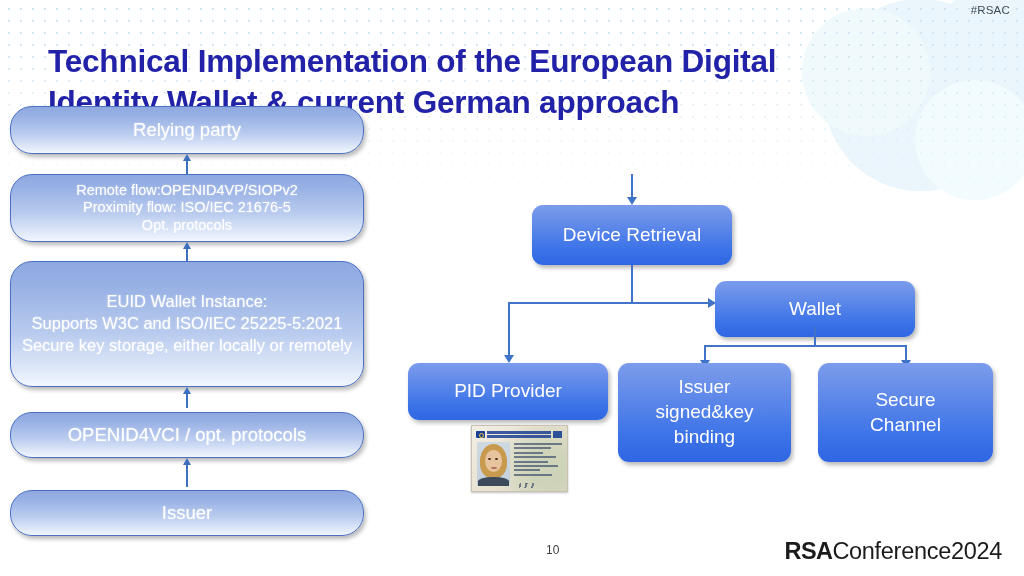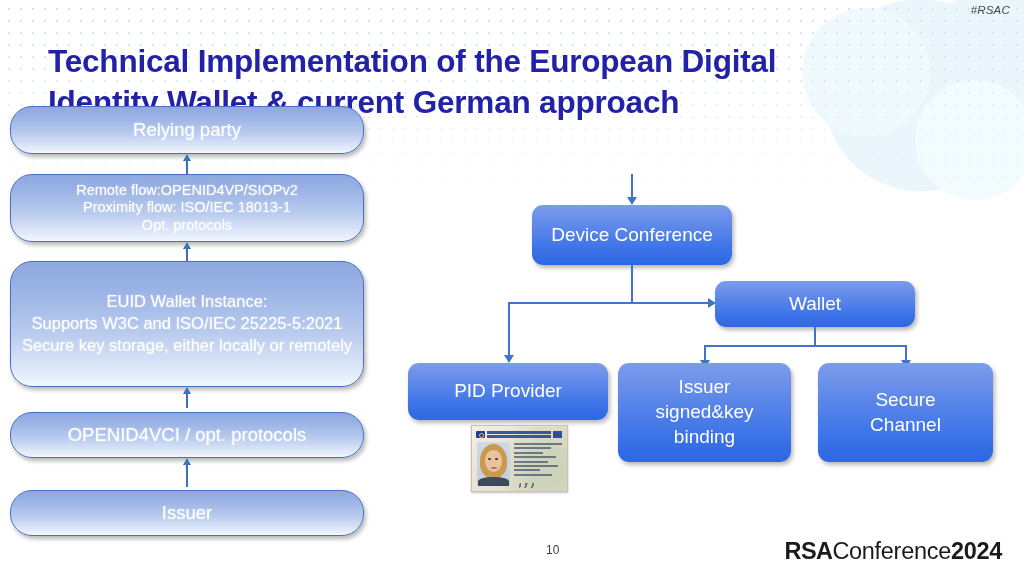--- a/index.html
+++ b/index.html
@@ -38,21 +38,20 @@
 
   
   .hashtag {
     position: absolute;
     top: 4px;
     right: 14px;
     font-size: 11.5px;
     color: #3f4a56;
     letter-spacing: .2px;
     font-family: "Liberation Sans", sans-serif;
-    font-style: italic;
   }
 
   
   .title {
     position: absolute;
     left: 48px;
     top: 20px;
     width: 830px;
     font-size: 31.5px;
     font-weight: bold;
@@ -269,21 +268,21 @@
     right: 22px;
     top: 538px;
     font-size: 23.5px;
     color: #1b1b1b;
     letter-spacing: -0.3px;
     white-space: nowrap;
     font-family: "Liberation Sans", sans-serif;
   }
   .rsa-logo .rsa { font-weight: bold; letter-spacing: -0.6px; }
   .rsa-logo .conf { font-weight: normal; }
-  .rsa-logo .yr { font-weight: bold; }
+  .rsa-logo .yr { font-weight: normal; }
 </style>
 </head>
 <body>
 
 <div id="slide">
 
   <svg class="bg-circles" viewBox="0 0 1024 576" xmlns="http://www.w3.org/2000/svg">
     <circle cx="920" cy="95" r="96" fill="#eaf6fb"></circle>
     <circle cx="1005" cy="60" r="78" fill="#eaf6fb"></circle>
     <circle cx="866" cy="72" r="64" fill="#f0fafd"></circle>
@@ -296,21 +295,21 @@
   <h1 class="title">Technical Implementation of the European Digital Identity Wallet &amp; current German approach</h1>
 
   <div class="box left" style="left:10px; top:106px; width:354px; height:48px;">
     <span class="lbl">Relying party</span>
   </div>
 
   <div class="uparrow" style="left:186px; top:160px; height:14px;"></div>
 
   <div class="box left" style="left:10px; top:174px; width:354px; height:68px; font-size:14.5px; white-space:pre-line;">
     <span class="lbl">Remote flow:OPENID4VP/SIOPv2
-Proximity flow: ISO/IEC 18013-1
+Proximity flow: ISO/IEC 21676-5
 Opt. protocols</span>
   </div>
 
   <div class="uparrow" style="left:186px; top:248px; height:13px;"></div>
 
   <div class="box left" style="left:10px; top:261px; width:354px; height:126px; font-size:16.5px; white-space:pre-line; line-height:1.32;">
     <span class="lbl">EUID Wallet Instance:
 Supports W3C and ISO/IEC 25225-5:2021
 Secure key storage, either locally or remotely</span>
   </div>
@@ -325,32 +324,32 @@
 
   <div class="box left" style="left:10px; top:490px; width:354px; height:46px;">
     <span class="lbl">Issuer</span>
   </div>
 
 
   <div class="ln v" style="left:631px; top:174px; height:24px;"></div>
   <div class="arrowhead down" style="left:627px; top:197px;"></div>
 
   <div class="box right" style="left:532px; top:205px; width:200px; height:60px;">
-    <span class="lbl">Device Conference</span>
+    <span class="lbl">Device Retrieval</span>
   </div>
 
   <div class="ln v" style="left:631px; top:265px; height:38px;"></div>
 
   <div class="ln h" style="left:508px; top:302px; width:202px;"></div>
   <div class="arrowhead right" style="left:708px; top:298px;"></div>
 
   <div class="ln v" style="left:508px; top:302px; height:56px;"></div>
   <div class="arrowhead down" style="left:504px; top:355px;"></div>
 
-  <div class="box right" style="left:715px; top:281px; width:200px; height:46px;">
+  <div class="box right" style="left:715px; top:281px; width:200px; height:56px;">
     <span class="lbl">Wallet</span>
   </div>
 
   <div class="ln v" style="left:814px; top:327px; height:19px;"></div>
   <div class="ln h" style="left:704px; top:345px; width:202px;"></div>
   <div class="ln v" style="left:704px; top:345px; height:18px;"></div>
   <div class="arrowhead down" style="left:700px; top:360px;"></div>
   <div class="ln v" style="left:905px; top:345px; height:18px;"></div>
   <div class="arrowhead down" style="left:901px; top:360px;"></div>
 

